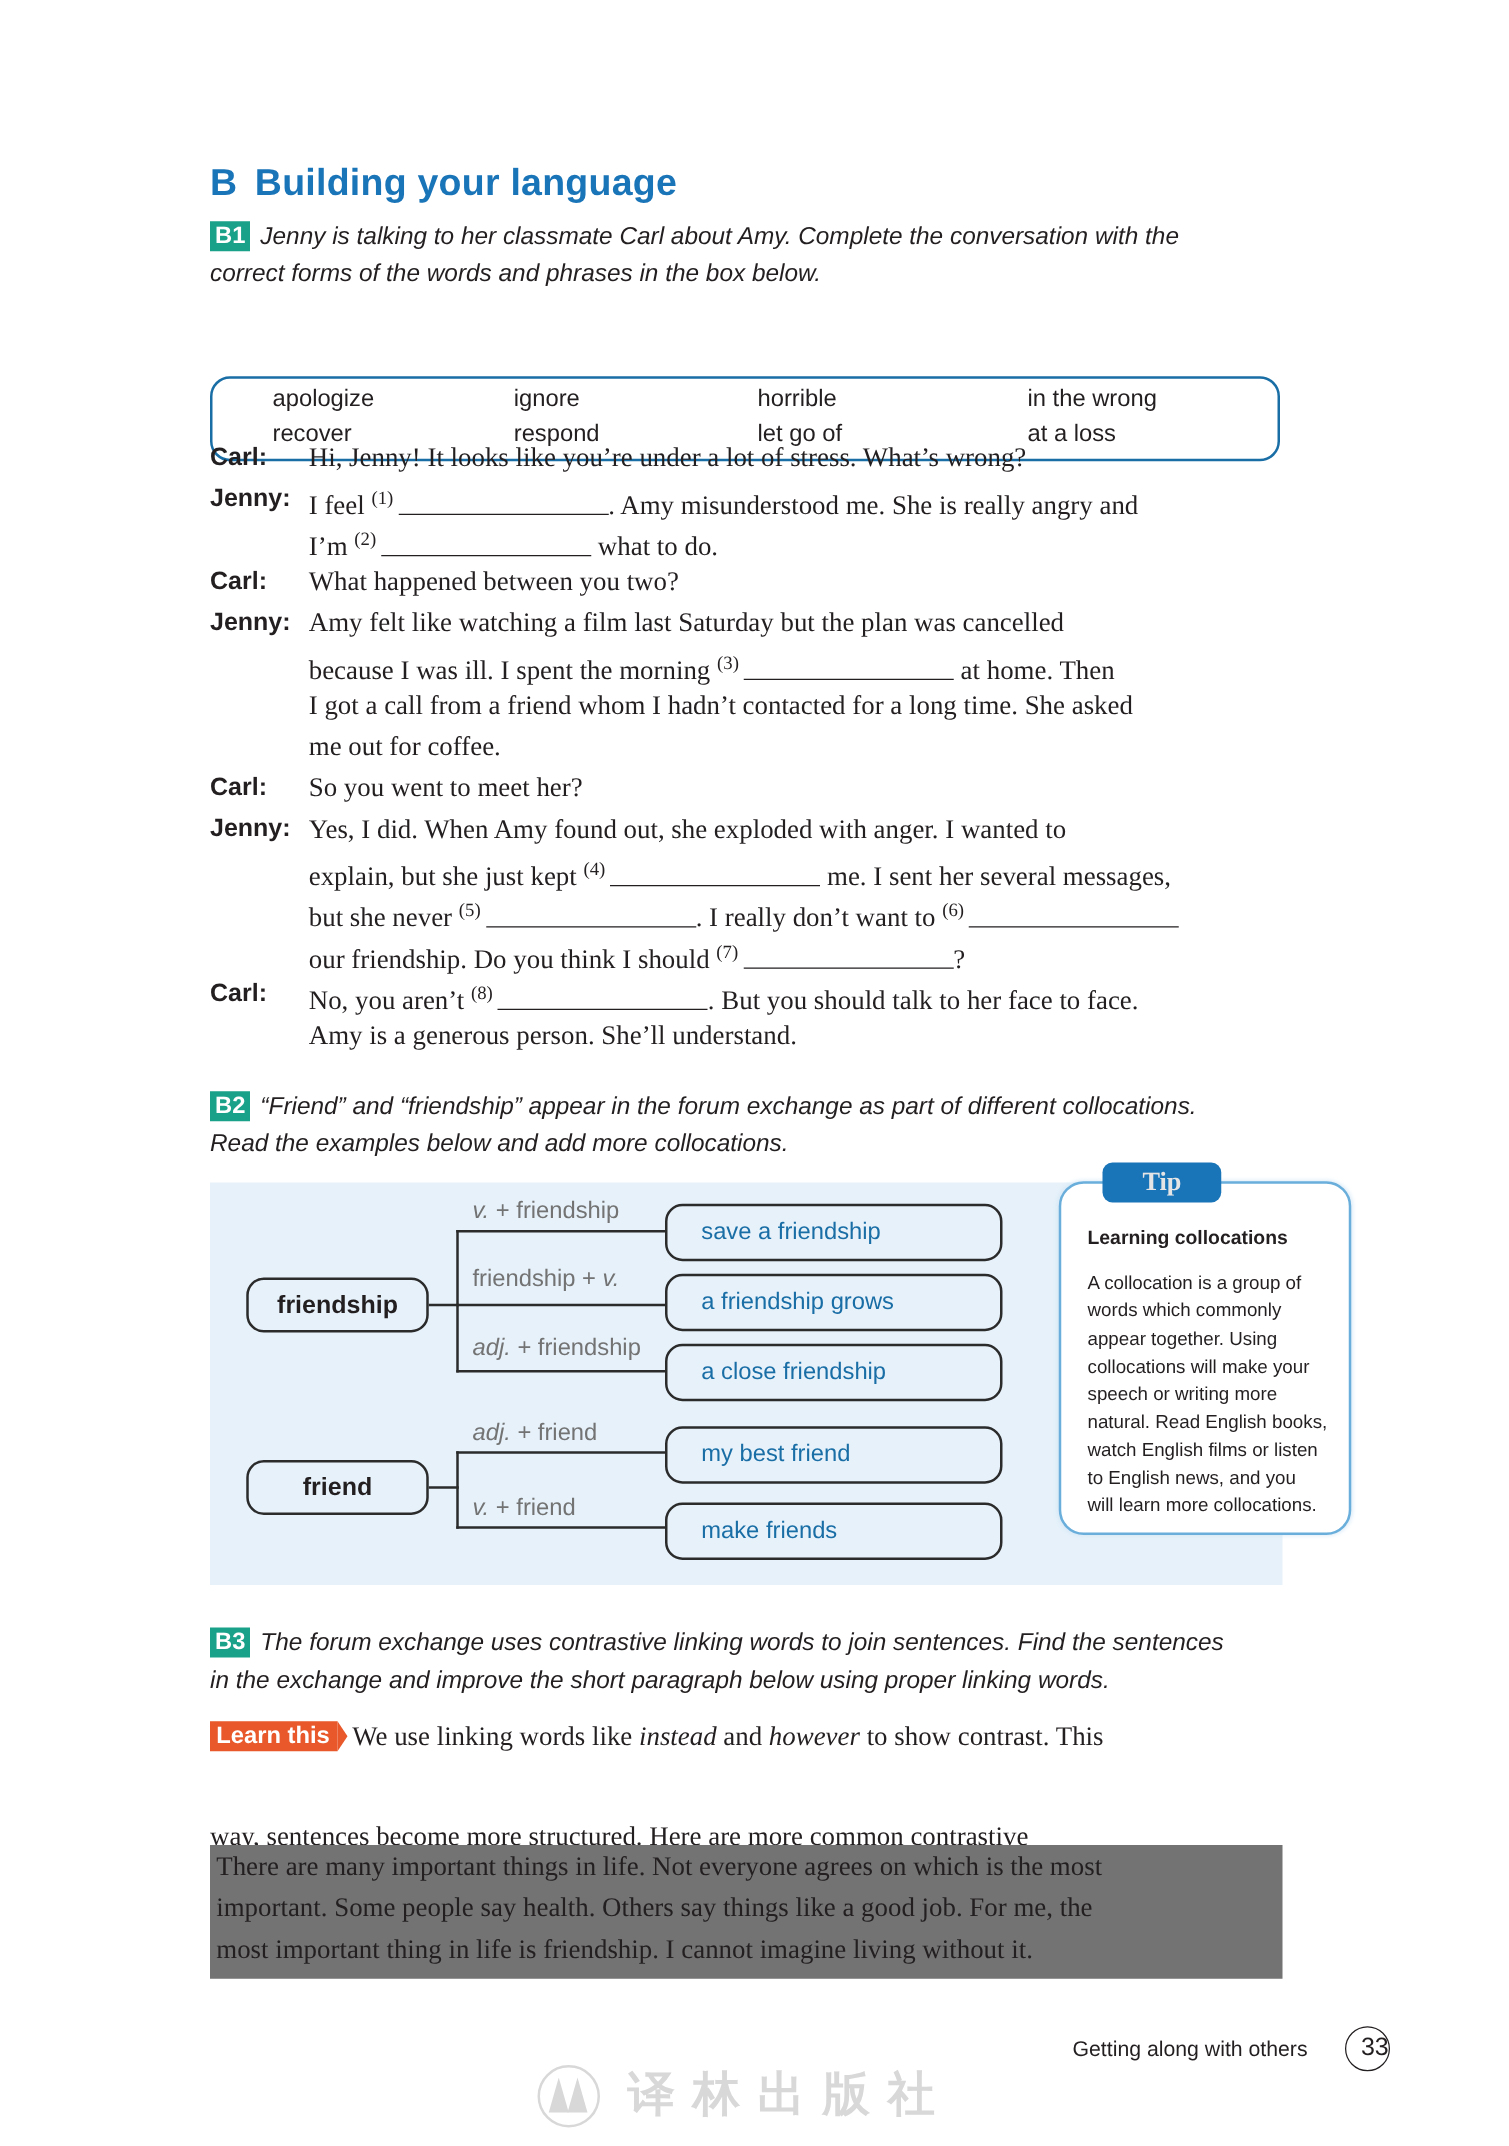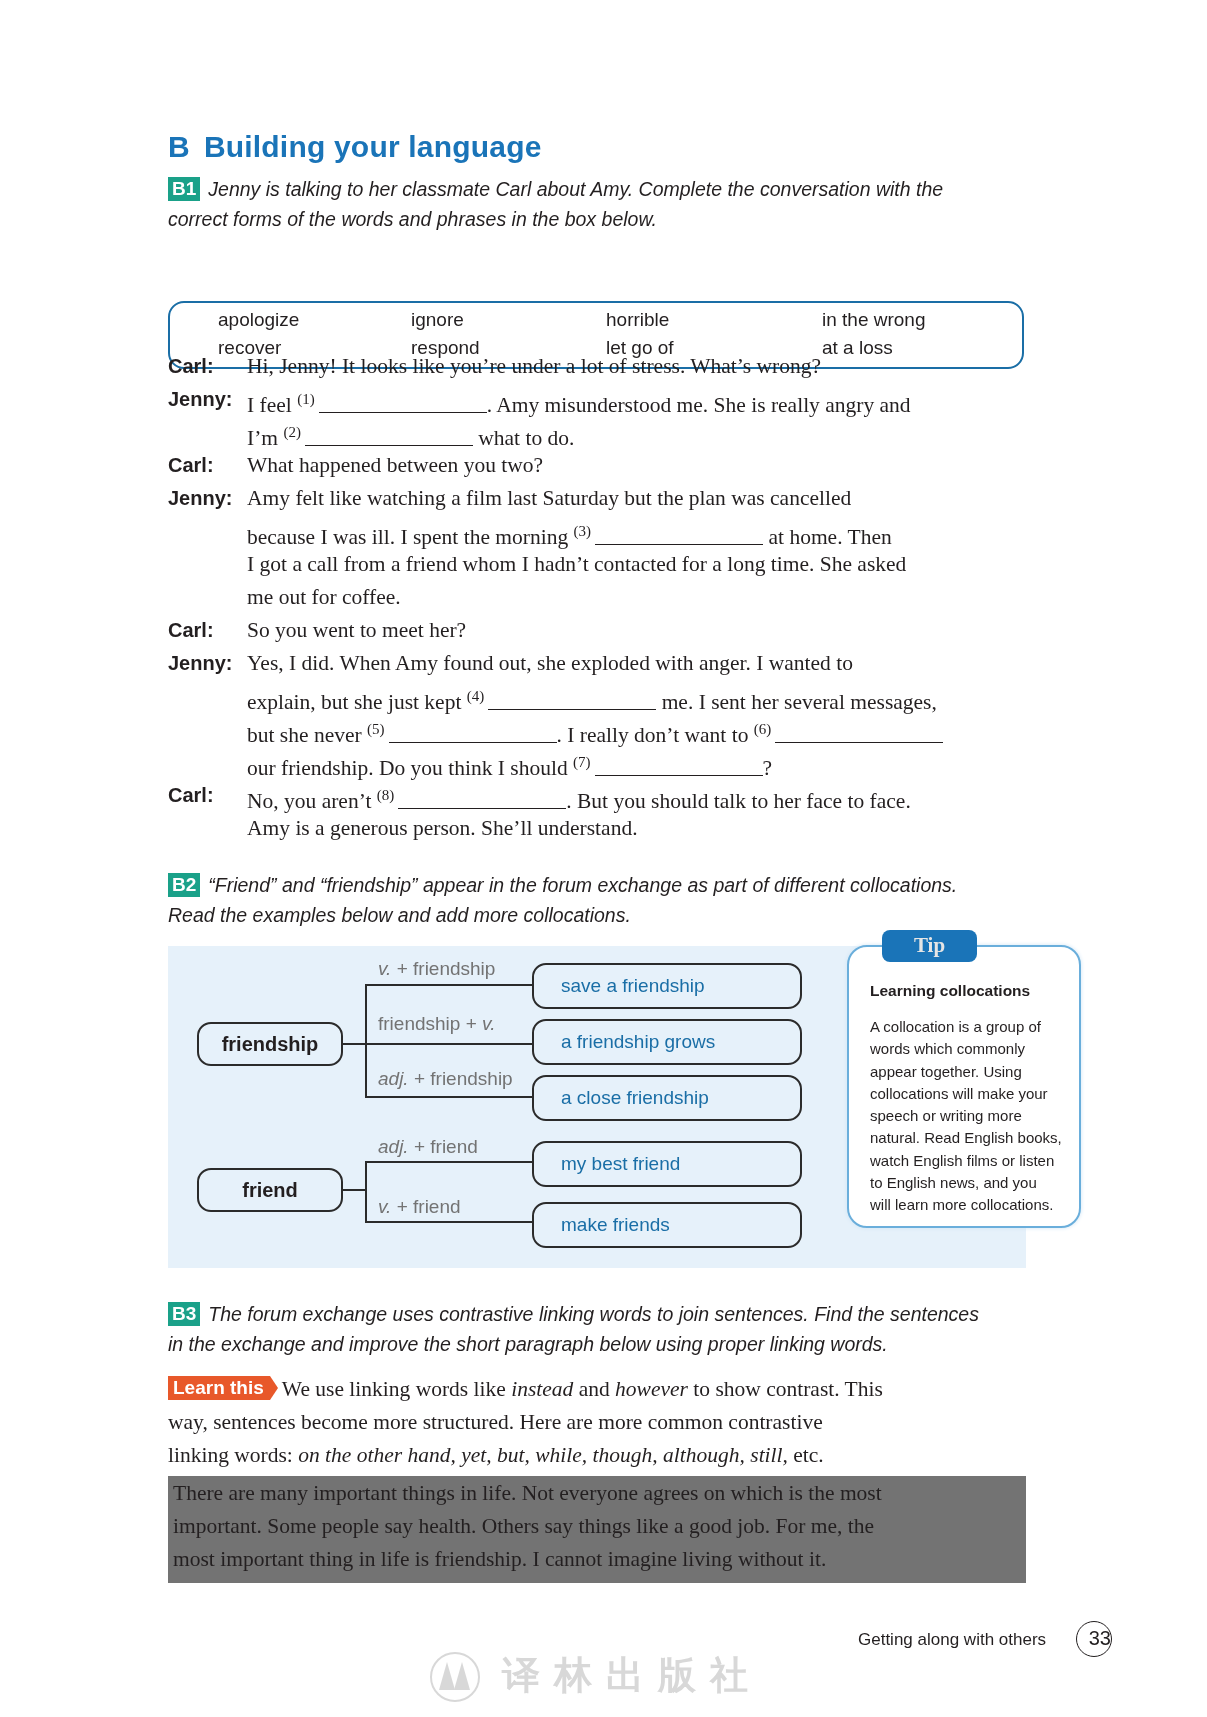--- a/index.html
+++ b/index.html
@@ -277,21 +277,21 @@
     <div>will learn more collocations.</div>
   </div>
 
   <div class="instr" style="top:1299px;">
     <div><span class="badge">B3</span><span>The forum exchange uses contrastive linking words to join sentences. Find the sentences</span></div>
     <div>in the exchange and improve the short paragraph below using proper linking words.</div>
   </div>
 
   <div class="learn-para">
     <div style="white-space:nowrap;"><span class="learn-tag">Learn this</span><span>We use linking words like </span><i>instead</i><span> and </span><i>however</i><span> to show contrast. This</span></div>
-    <div style="white-space:nowrap;">way, sentences become more structured. Here are more common contrastive</div>
+    <div style="white-space:nowrap;margin-top:47px;">way, sentences become more structured. Here are more common contrastive</div>
     <div style="white-space:nowrap;"><span>linking words: </span><i>on the other hand, yet, but, while, though, although, still,</i><span> etc.</span></div>
   </div>
 
   <div class="para-box">
     <div class="ptext">
       <div>There are many important things in life. Not everyone agrees on which is the most</div>
       <div>important. Some people say health. Others say things like a good job. For me, the</div>
       <div>most important thing in life is friendship. I cannot imagine living without it.</div>
     </div>
   </div>

